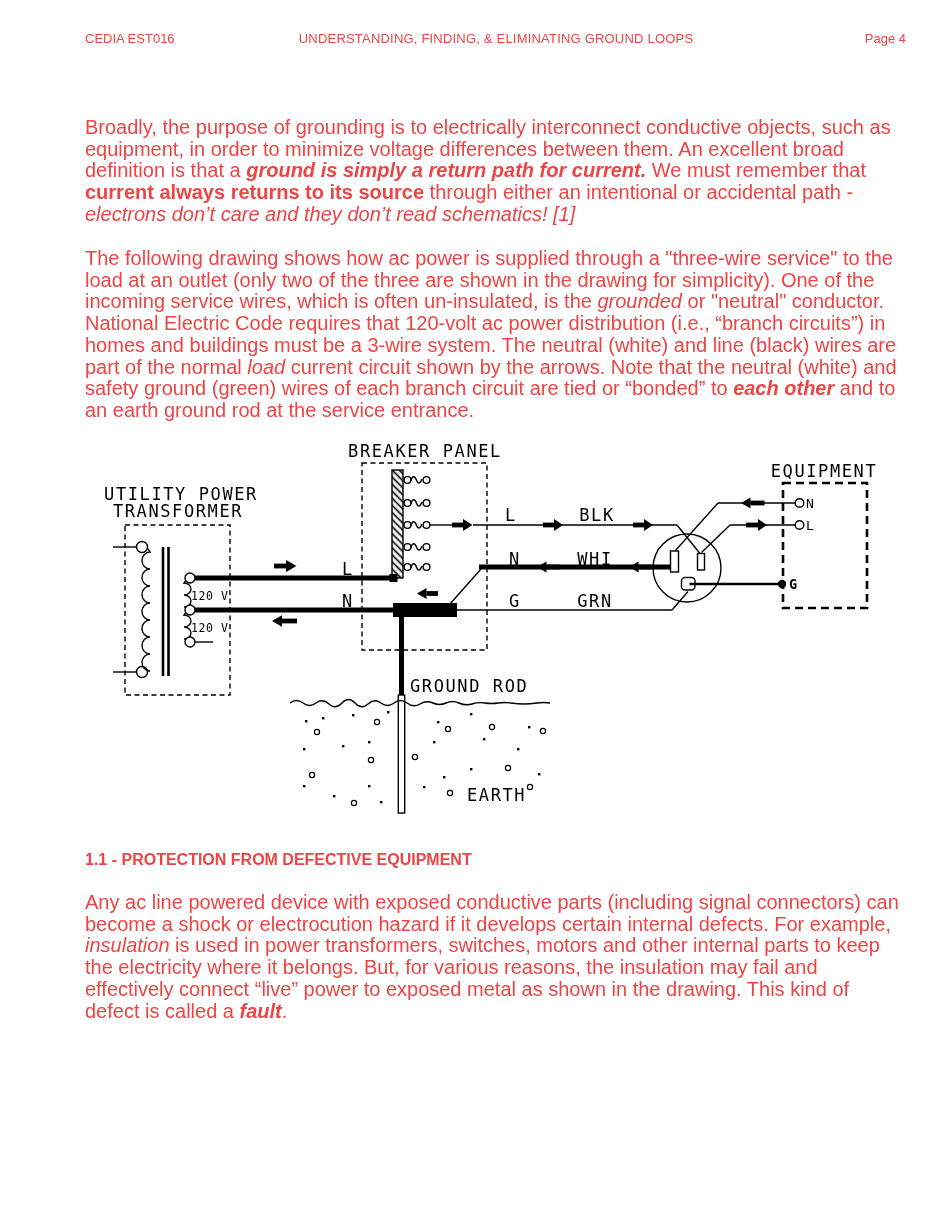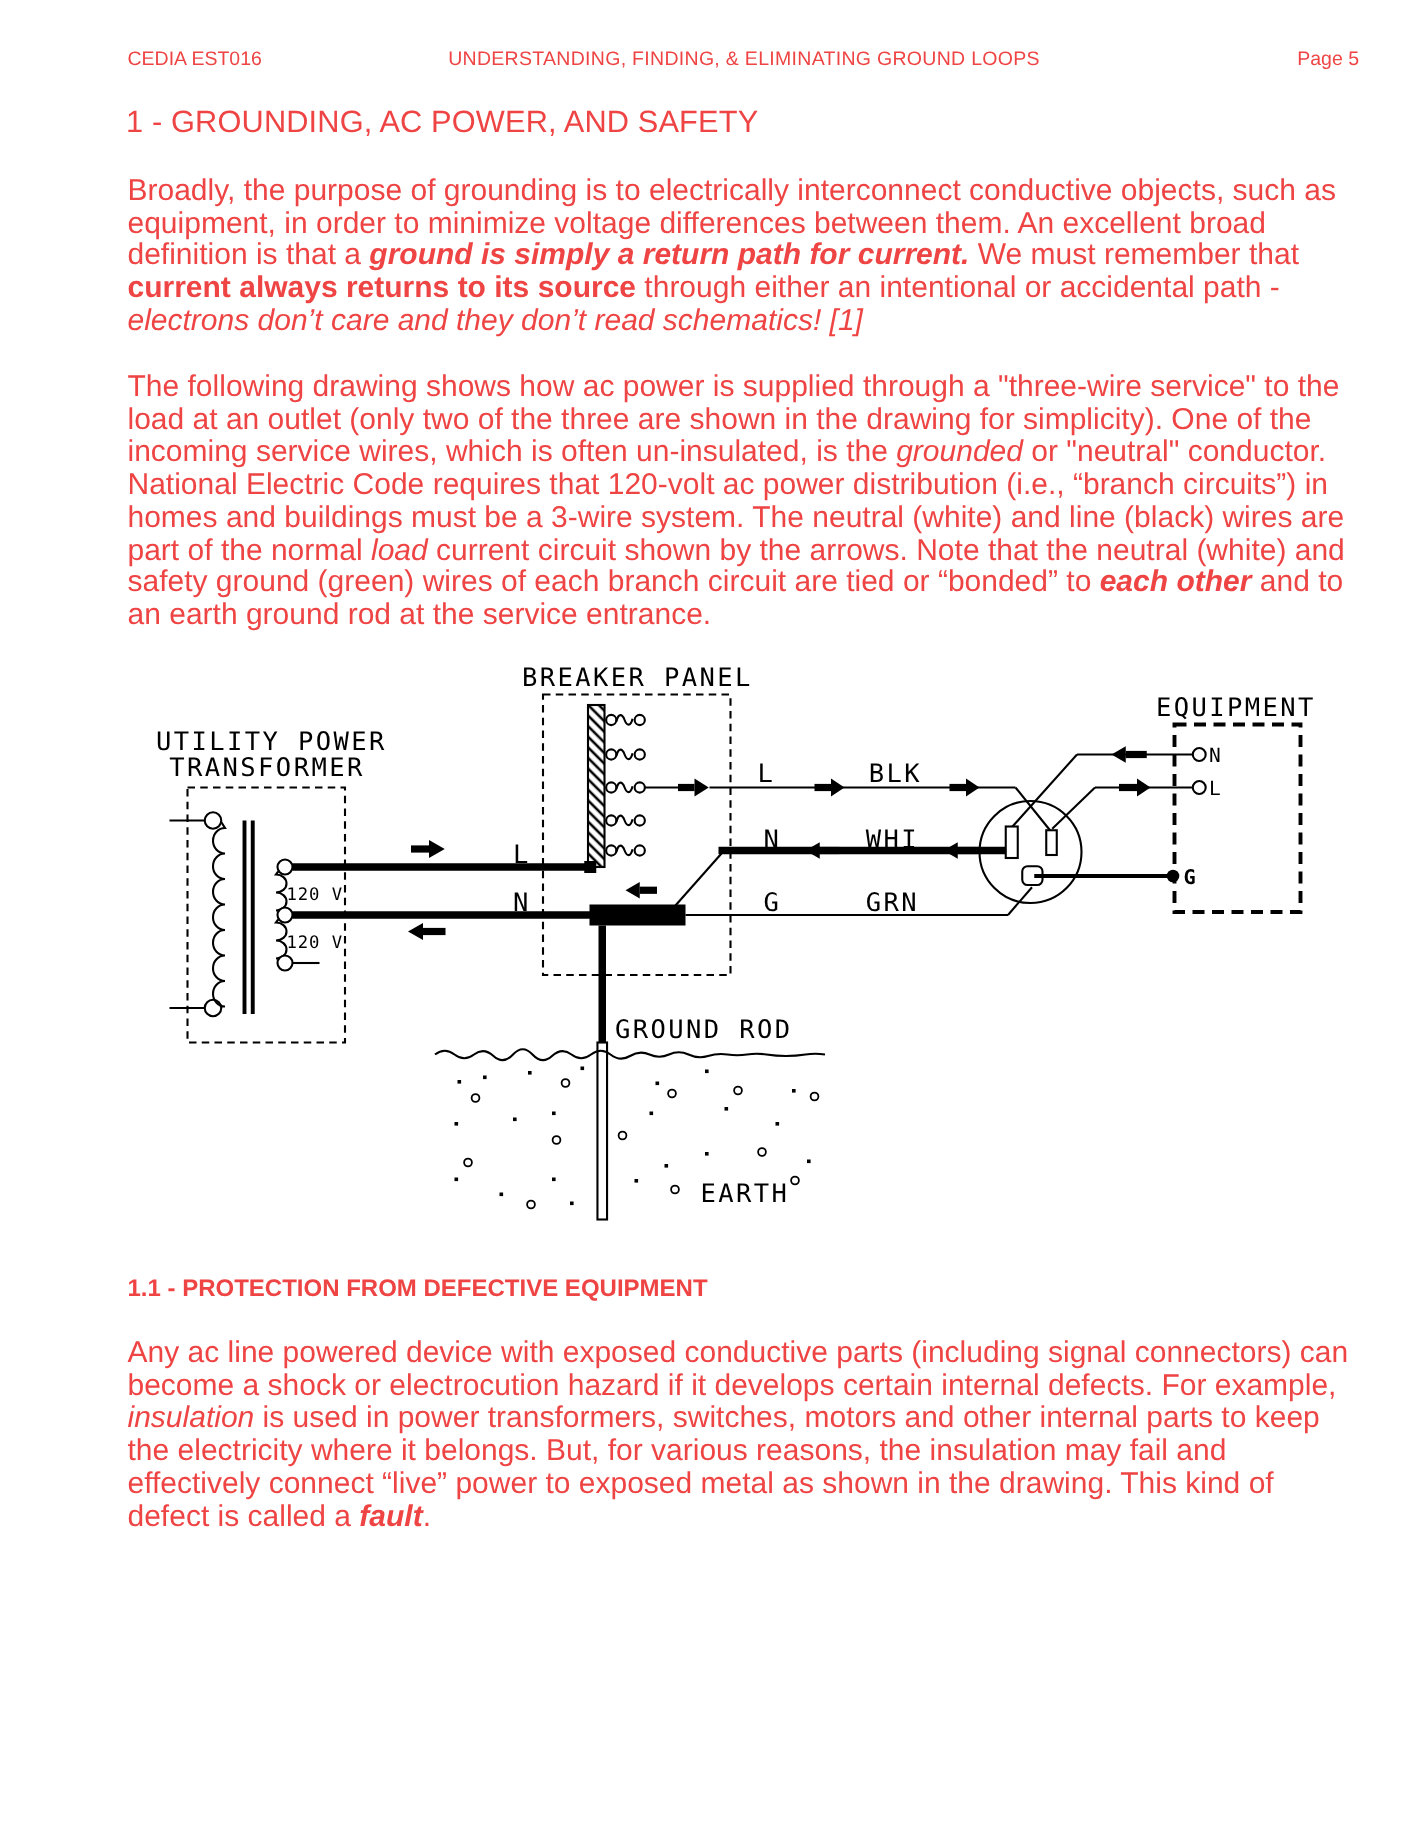--- a/index.html
+++ b/index.html
@@ -25,23 +25,22 @@
   .node{fill:#fff;stroke:#000;stroke-width:1.4;}
   .blk{fill:#000;}
 </style>
 </head>
 <body>
 
 <div id="page">
 
   <span class="abs hdr" style="left:85px;" id="hdr-left">CEDIA EST016</span>
   <span class="abs hdr" id="hdr-center">UNDERSTANDING, FINDING, &amp; ELIMINATING GROUND LOOPS</span>
-  <span class="abs hdr" style="right:44px;" id="hdr-right">Page 5</span>
-
-  <div class="abs" id="page-title">1 - GROUNDING, AC POWER, AND SAFETY</div>
+  <span class="abs hdr" style="right:44px;" id="hdr-right">Page 4</span>
+
 
   <div class="abs para" style="top:117px;"><span>Broadly, the purpose of grounding is to electrically interconnect conductive objects, such as equipment, in order to minimize voltage differences between them. An excellent broad definition is that a </span><span class="b i">ground is simply a return path for current.</span><span> We must remember that </span><span class="b">current always returns to its source</span><span> through either an intentional or accidental path - </span><span class="i">electrons don’t care and they don’t read schematics! [1]</span></div>
 
   <div class="abs para" style="top:248px;"><span>The following drawing shows how ac power is supplied through a "three-wire service" to the load at an outlet (only two of the three are shown in the drawing for simplicity). One of the incoming service wires, which is often un-insulated, is the </span><span class="i">grounded</span><span> or "neutral" conductor. National Electric Code requires that 120-volt ac power distribution (i.e., “branch circuits”) in homes and buildings must be a 3-wire system. The neutral (white) and line (black) wires are part of the normal </span><span class="i">load</span><span> current circuit shown by the arrows. Note that the neutral (white) and safety ground (green) wires of each branch circuit are tied or “bonded” to </span><span class="b i">each other</span><span> and to an earth ground rod at the service entrance.</span></div>
 
   <svg class="abs" style="left:0;top:435px;" width="950" height="395" viewBox="0 0 950 395">
     <defs>
       <pattern id="hatch" width="5" height="5" patternUnits="userSpaceOnUse" patternTransform="rotate(-45)">
         <line x1="2.5" y1="0" x2="2.5" y2="5" stroke="#000" stroke-width="1.7"></line>
       </pattern>

